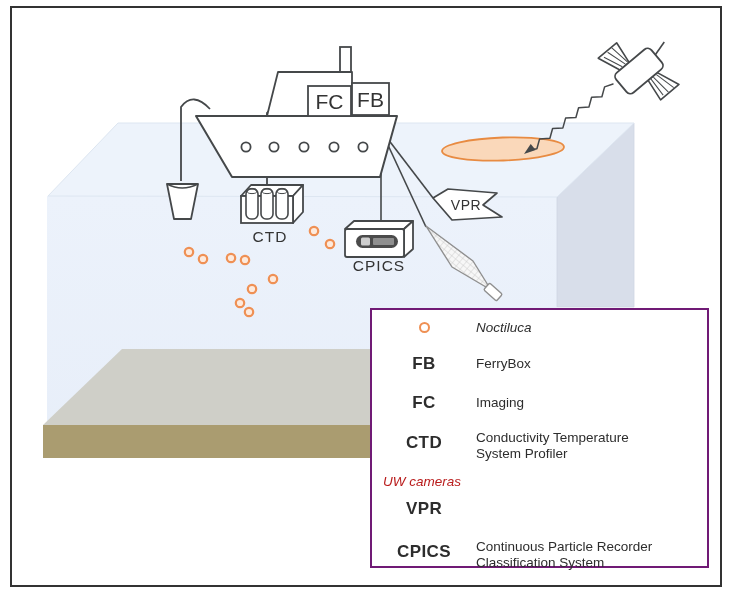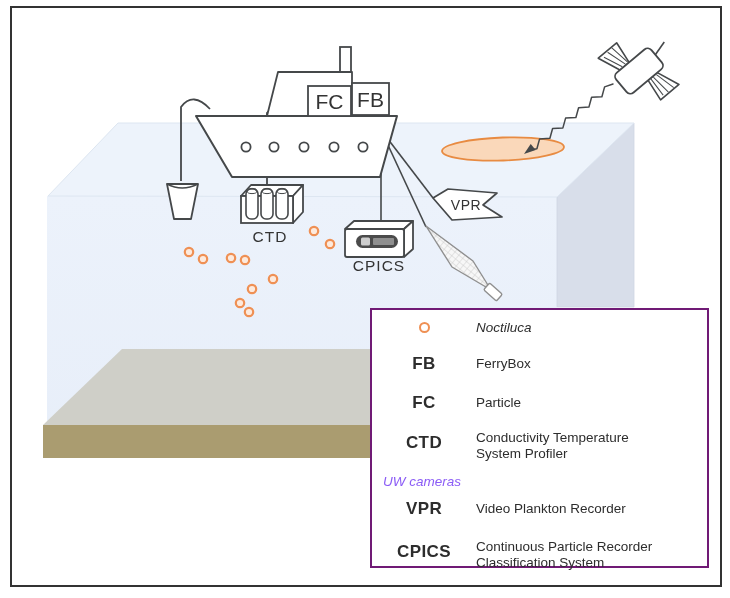--- a/index.html
+++ b/index.html
@@ -11,21 +11,21 @@
   
   .legend{position:absolute;left:370px;top:308px;width:339px;height:260px;
           background:#fff;border:2px solid #701a75;box-sizing:border-box;}
   .lrow{position:absolute;left:0;width:100%;height:20px;}
   .abbr{position:absolute;left:6px;top:0;width:92px;text-align:center;
         font-size:17px;font-weight:600;color:#2d2d2d;letter-spacing:.4px;}
   .abbr.two{top:5px;}
   .desc{position:absolute;left:104px;top:2px;width:198px;
         font-size:13.5px;line-height:16px;color:#2d2d2d;}
   .italic{font-style:italic;}
-  .group-label{position:absolute;left:11px;font-size:13.5px;font-style:italic;color:#8b5cf6;}
+  .group-label{position:absolute;left:11px;font-size:13.5px;font-style:italic;color:#b91c1c;}
   .noct-dot{display:inline-block;width:7px;height:7px;border:2.5px solid #ef9054;
             border-radius:50%;background:#fff;margin-top:3px;}
   
   .outl{stroke:#45484a;fill:none;}
   .wht{fill:#ffffff;stroke:#45484a;}
   text{fill:#333;font-family:"Liberation Sans","DejaVu Sans",sans-serif;}
   .noct{fill:#fdeadd;stroke:#ef9054;stroke-width:2.2;}
 </style>
 </head>
 <body>
@@ -155,29 +155,28 @@
     <div class="lrow" style="top:8px">
       <span class="abbr"><span class="noct-dot"></span></span>
       <span class="desc italic">Noctiluca</span>
     </div>
     <div class="lrow" style="top:44px">
       <span class="abbr">FB</span>
       <span class="desc">FerryBox</span>
     </div>
     <div class="lrow" style="top:83px">
       <span class="abbr">FC</span>
-      <span class="desc">Particle</span>
+      <span class="desc">Imaging</span>
     </div>
     <div class="lrow" style="top:118px">
       <span class="abbr two">CTD</span>
       <span class="desc">Conductivity Temperature System Profiler</span>
     </div>
     <div class="group-label" style="top:164px">UW cameras</div>
     <div class="lrow" style="top:189px">
       <span class="abbr">VPR</span>
-      <span class="desc">Video Plankton Recorder</span>
     </div>
     <div class="lrow" style="top:227px">
       <span class="abbr two">CPICS</span>
       <span class="desc">Continuous Particle Recorder Classification System</span>
     </div>
   </div>
 </div>
 
 </body></html>

